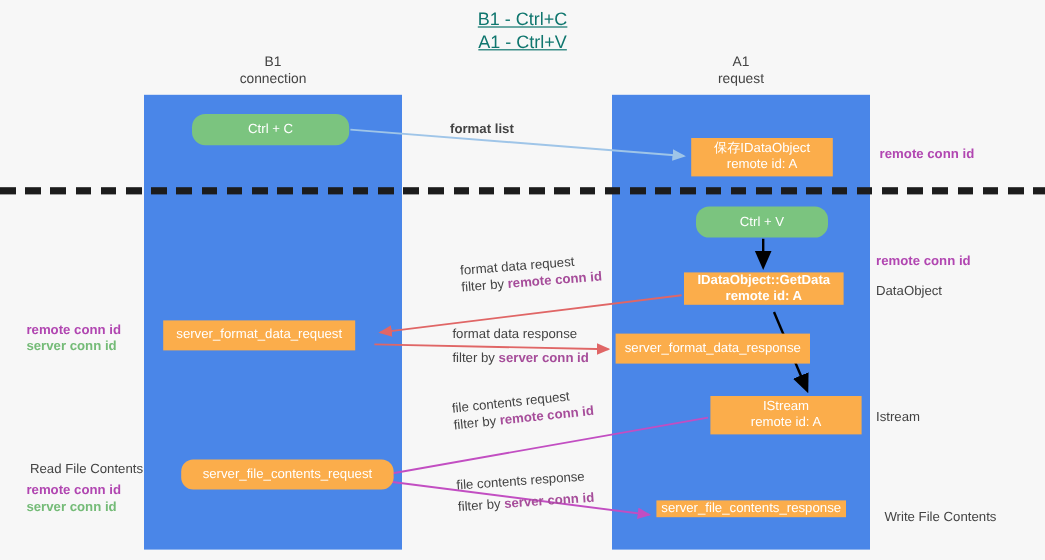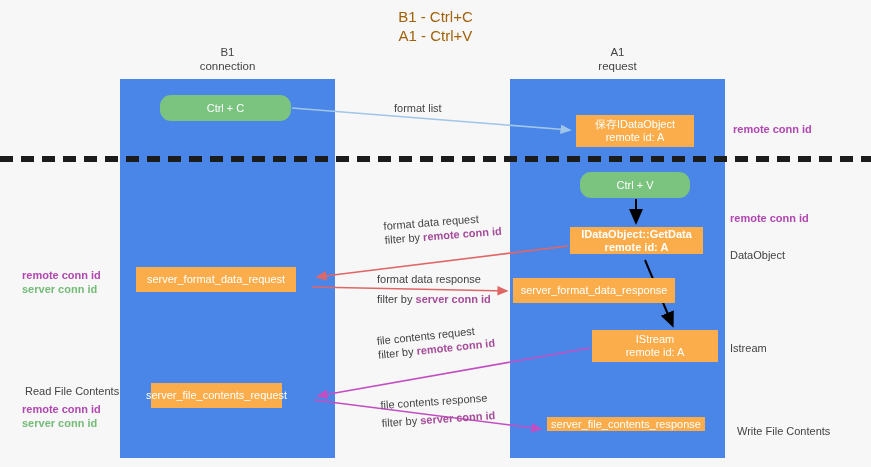--- a/index.html
+++ b/index.html
@@ -24,23 +24,24 @@
   #lane-b1 { left: 120px; top: 79px; width: 215px; height: 379px; }
   #lane-a1 { left: 510px; top: 79px; width: 215px; height: 379px; }
 
   
   .title {
     position: absolute;
     left: 0; top: 7px;
     width: 871px;
     text-align: center;
     font-size: 15px;
-    color: #a16207;
+    color: #0f766e;
     line-height: 19px;
     white-space: pre-line;
+    text-decoration: underline;
   }
   .lane-head {
     position: absolute;
     text-align: center;
     font-size: 11.5px;
     color: #434343;
     line-height: 14px;
     white-space: pre-line;
   }
   #head-b1 { left: 120px; top: 45px; width: 215px; }
@@ -67,21 +68,21 @@
   
   #box-ctrlc { left: 160px; top: 95px; width: 131px; height: 26px; }
   #box-ctrlv { left: 580px; top: 172px; width: 110px; height: 26px; }
 
   
   #box-save-ido        { left: 576px; top: 115px; width: 118px; height: 32px; }
   #box-getdata         { left: 570px; top: 227px; width: 133px; height: 27px; font-weight: bold; }
   #box-istream         { left: 592px; top: 330px; width: 126px; height: 32px; }
   #box-sfdreq          { left: 136px; top: 267px; width: 160px; height: 25px; }
   #box-sfdres          { left: 513px; top: 278px; width: 162px; height: 25px; }
-  #box-sfcreq          { left: 151px; top: 383px; width: 131px; height: 25px; }
+  #box-sfcreq          { left: 151px; top: 383px; width: 177px; height: 25px; border-radius: 10px; }
   #box-sfcres          { left: 547px; top: 417px; width: 158px; height: 14px; }
 
   
   .ann {
     position: absolute;
     font-size: 11px;
     line-height: 14px;
     color: #434343;
     white-space: nowrap;
   }
@@ -96,31 +97,31 @@
     white-space: nowrap;
   }
   .conn-remote { color: #b146b1; font-weight: bold; font-size: 11px; line-height: 14px; }
   .conn-server { color: #74bb77; font-weight: bold; font-size: 11px; line-height: 14px; }
 
   .rot {
     transform-origin: left top;
   }
 
   
-  #ann-format-list { left: 394px; top: 101px; }
+  #ann-format-list { left: 375px; top: 101px; font-weight: bold; }
 
   #ann-fdreq { left: 383px; top: 219px; transform: rotate(-4.5deg); }
   #ann-fdres { left: 377px; top: 272px; transform: rotate(0deg); }
   #ann-fcreq { left: 376px; top: 334px; transform: rotate(-6deg); }
   #ann-fcres { left: 380px; top: 398px; transform: rotate(-4deg); }
 
   
   #lbl-remote1 { left: 733px; top: 122px; }
   #lbl-remote2 { left: 730px; top: 211px; }
-  #lbl-dataobject { left: 730px; top: 248px; }
+  #lbl-dataobject { left: 730px; top: 236px; }
   #lbl-istream { left: 730px; top: 341px; }
   #lbl-writefile { left: 737px; top: 424px; }
 
   
   #lbl-left-conn  { left: 22px; top: 268px; }
   #lbl-readfile   { left: 25px; top: 384px; }
   #lbl-left-conn2 { left: 22px; top: 402px; }
 
   
   #divider {

